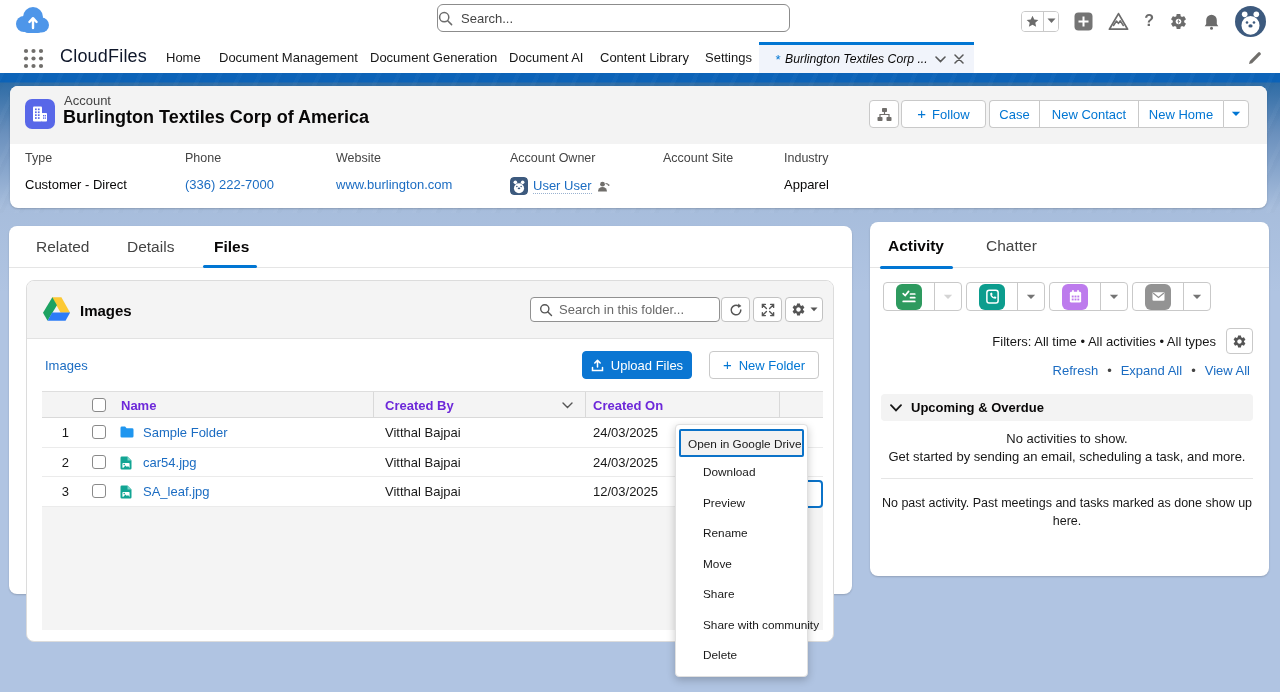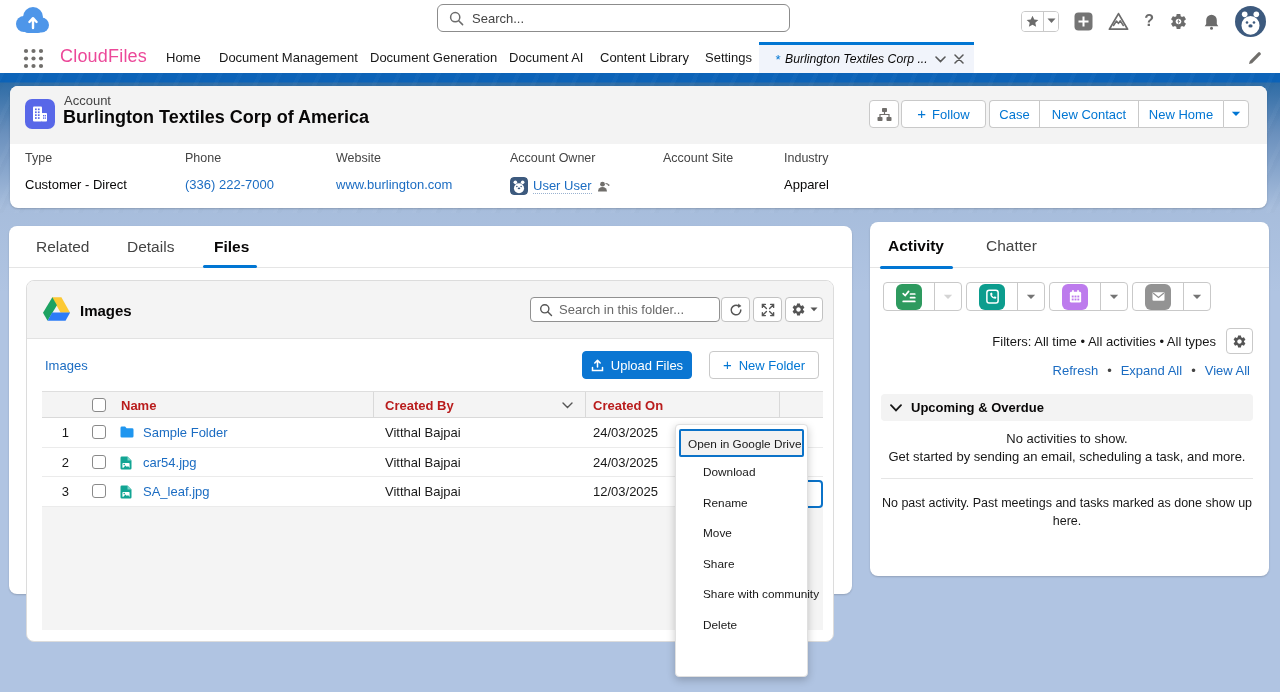--- a/index.html
+++ b/index.html
@@ -13,32 +13,32 @@
   .bg { position:absolute; left:0; top:73px; width:1280px; height:619px;
     background:linear-gradient(180deg,#0c63b8 0px,#0c63b8 9px,#2f6da6 10px,#3c74ab 22px,#6a90bd 60px,#a7bddc 135px,#b0c4e2 220px,#b0c4e2 100%);
   }
   .bg:before { content:""; position:absolute; left:0; top:0; width:100%; height:140px;
     background:repeating-linear-gradient(115deg, rgba(255,255,255,0.025) 0 4px, rgba(0,0,0,0.012) 4px 8px, rgba(255,255,255,0) 8px 18px);
   }
 
   
   .global-header { position:absolute; left:0; top:0; width:1280px; height:42px; background:#fff; }
   .logo { position:absolute; left:14px; top:6px; }
-  .gsearch { position:absolute; left:437px; top:4px; width:353px; height:28px; border:1px solid #8c8c8c; border-radius:6px; background:#fff; display:flex; align-items:center; padding-left:11px; gap:8px; color:#444; }
+  .gsearch { position:absolute; left:437px; top:4px; width:353px; height:28px; border:1px solid #8c8c8c; border-radius:6px; background:#fff; display:flex; align-items:center; gap:8px; color:#444; }
   .gh-icons { position:absolute; right:14px; top:0; height:42px; display:flex; align-items:center; gap:15px; }
   .fav-split { display:flex; height:21px; border:1px solid #c9c9c9; border-radius:4px; overflow:hidden; }
   .fav-split .seg { display:flex; align-items:center; justify-content:center; width:21px; background:#fff; }
   .fav-split .seg + .seg { border-left:1px solid #c9c9c9; width:15px; }
   .ghi { display:flex; align-items:center; justify-content:center; }
   .help-q { font-size:16px; font-weight:700; color:#6b6b6b; }
 
   
   .navbar { position:absolute; left:0; top:42px; width:1280px; height:31px; background:#fff; }
   .waffle { position:absolute; left:23px; top:6px; }
-  .app-name { position:absolute; left:60px; top:4px; font-size:18px; color:#ec4899; letter-spacing:0.2px; }
+  .app-name { position:absolute; left:60px; top:4px; font-size:18px; color:#0f172a; letter-spacing:0.2px; }
   .nav-item { position:absolute; top:8px; font-size:13px; color:#181818; white-space:nowrap; }
   .nav-tab { position:absolute; left:759px; top:0; width:215px; height:31px; background:#f1f4fb; border-top:3px solid #0176d3; display:flex; align-items:center; padding:0 10px 0 16px; }
   .nav-tab .star { color:#0176d3; font-style:italic; margin-right:5px; }
   .nav-tab .tab-label { font-style:italic; font-size:12.2px; color:#080707; white-space:nowrap; overflow:hidden; flex:1; }
   .nav-tab .ticon { margin-left:8px; }
   .nav-pencil { position:absolute; right:18px; top:9px; }
 
   
   .card { position:absolute; background:#fff; border-radius:8px; box-shadow:0 1px 2px rgba(0,0,0,0.18); }
 
@@ -86,21 +86,21 @@
 
   .drive-toolbar { position:absolute; left:0; top:58px; width:100%; height:52px; background:#fff; }
   .crumb { position:absolute; left:18px; top:19px; font-size:13px; color:#1b6cc2; }
   .btn-upload { position:absolute; left:555px; top:12px; width:110px; height:28px; background:#0b76d2; border:1px solid #0b76d2; border-radius:4px; color:#fff; display:flex; align-items:center; justify-content:center; gap:7px; font-size:13px; }
   .btn-newfolder { position:absolute; left:682px; top:12px; width:110px; height:28px; gap:7px; }
   .btn-newfolder .plus { font-size:15px; margin-top:-2px; }
 
   .file-table { position:absolute; left:15px; top:110px; width:781px; height:239px; background:#f4f4f4; }
   .ft-header { position:absolute; left:0; top:0; width:100%; height:27px; background:#f4f4f4; border-top:1px solid #dedede; border-bottom:1px solid #d9d9d9; }
   .ft-header .col-sep { position:absolute; top:0; width:1px; height:100%; background:#d9d9d9; }
-  .ft-h-label { position:absolute; top:6px; font-weight:700; font-size:13px; color:#b91c1c; }
+  .ft-h-label { position:absolute; top:6px; font-weight:700; font-size:13px; color:#6d28d9; }
   .ft-row { position:absolute; left:0; width:100%; height:29.5px; background:#fff; border-bottom:1px solid #ebebeb; }
   .ft-num { position:absolute; left:0; top:7px; width:27px; text-align:right; color:#181818; }
   .cbx { position:absolute; left:50px; top:7px; width:14px; height:14px; border:1px solid #8a8a8a; border-radius:3px; background:#fff; }
   .cbx-h { top:6px; }
   .ft-icon { position:absolute; left:78px; top:8px; }
   .ft-name { position:absolute; left:101px; top:7px; }
   .ft-by { position:absolute; left:343px; top:7px; color:#181818; }
   .ft-on { position:absolute; left:551px; top:7px; color:#181818; }
   .row-action-btn { position:absolute; left:740px; top:89px; width:41px; height:28px; background:#fff; border:2px solid #0b72c8; border-radius:4px; display:flex; align-items:center; justify-content:center; }
 
@@ -490,20 +490,21 @@
               <path d="M0.8 0.8 L5 5 L9.2 0.8 Z" fill="#555"></path>
             </svg>
         </span>
       </div>
     </div>
   </section>
 
   <div class="context-menu">
     <div class="cm-item focused">Open in Google Drive</div>
     <div class="cm-item">Download</div>
+    <div class="cm-item">Preview</div>
     <div class="cm-item">Rename</div>
     <div class="cm-item">Move</div>
     <div class="cm-item">Share</div>
     <div class="cm-item">Share with community</div>
     <div class="cm-item">Delete</div>
   </div>
 
   <section class="card right-panel">
     <div class="rp-tabs">
       <span class="rp-tab active" style="left:18px">Activity</span>

